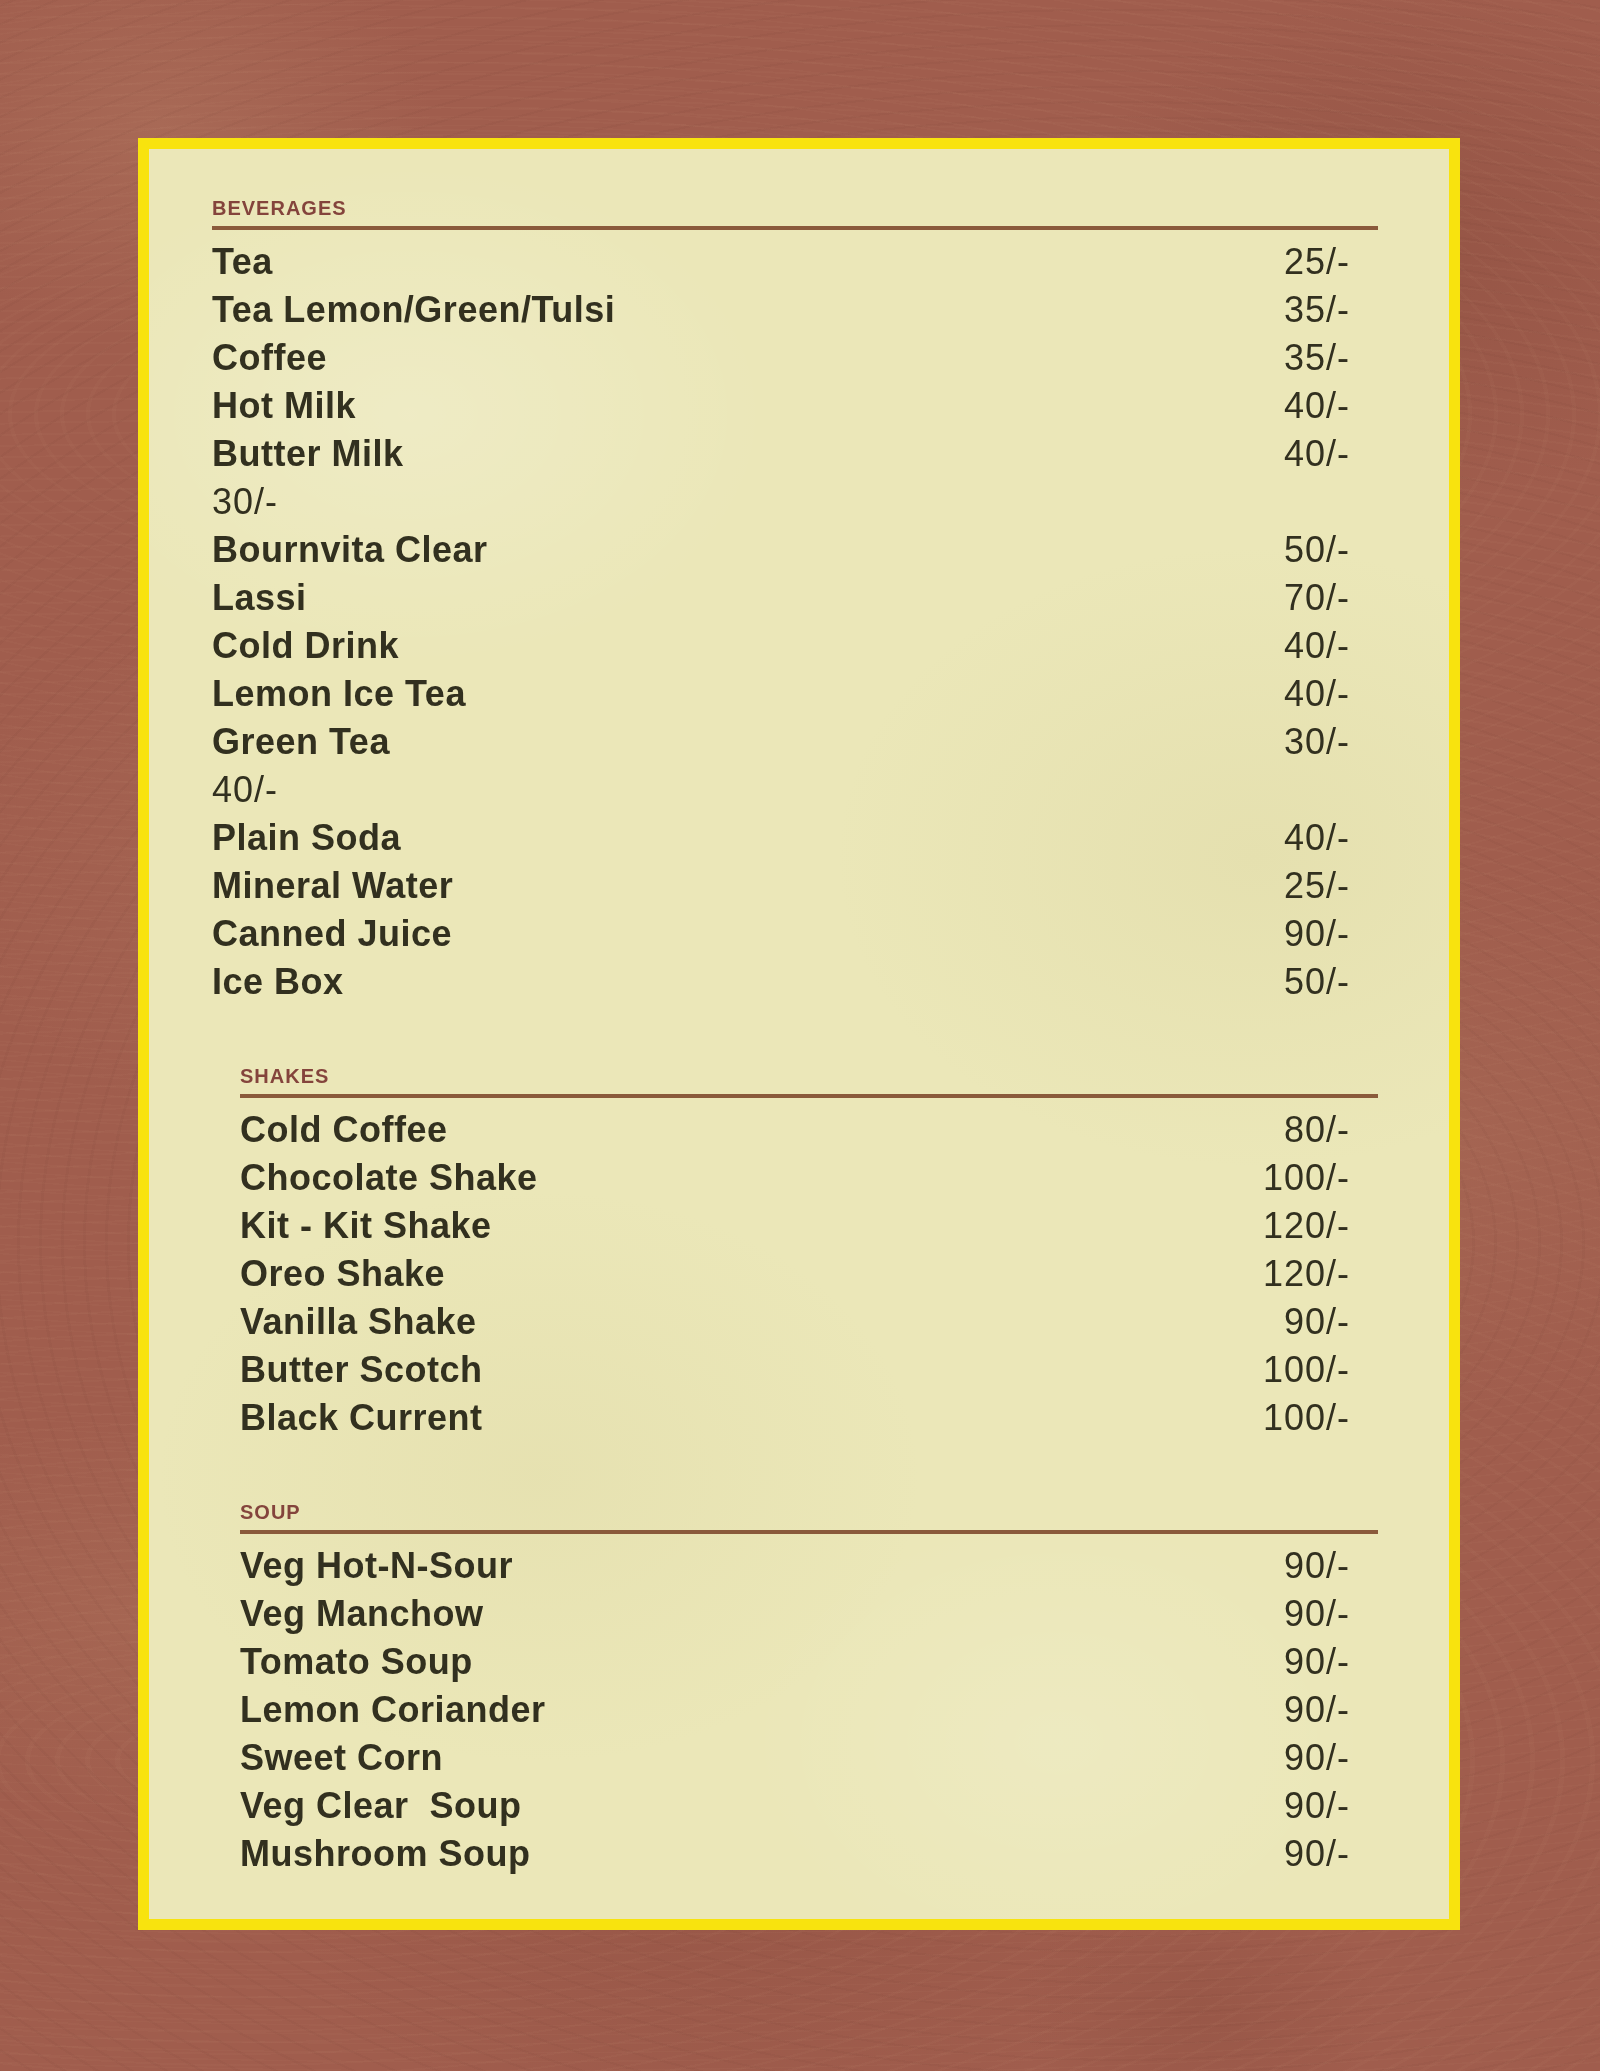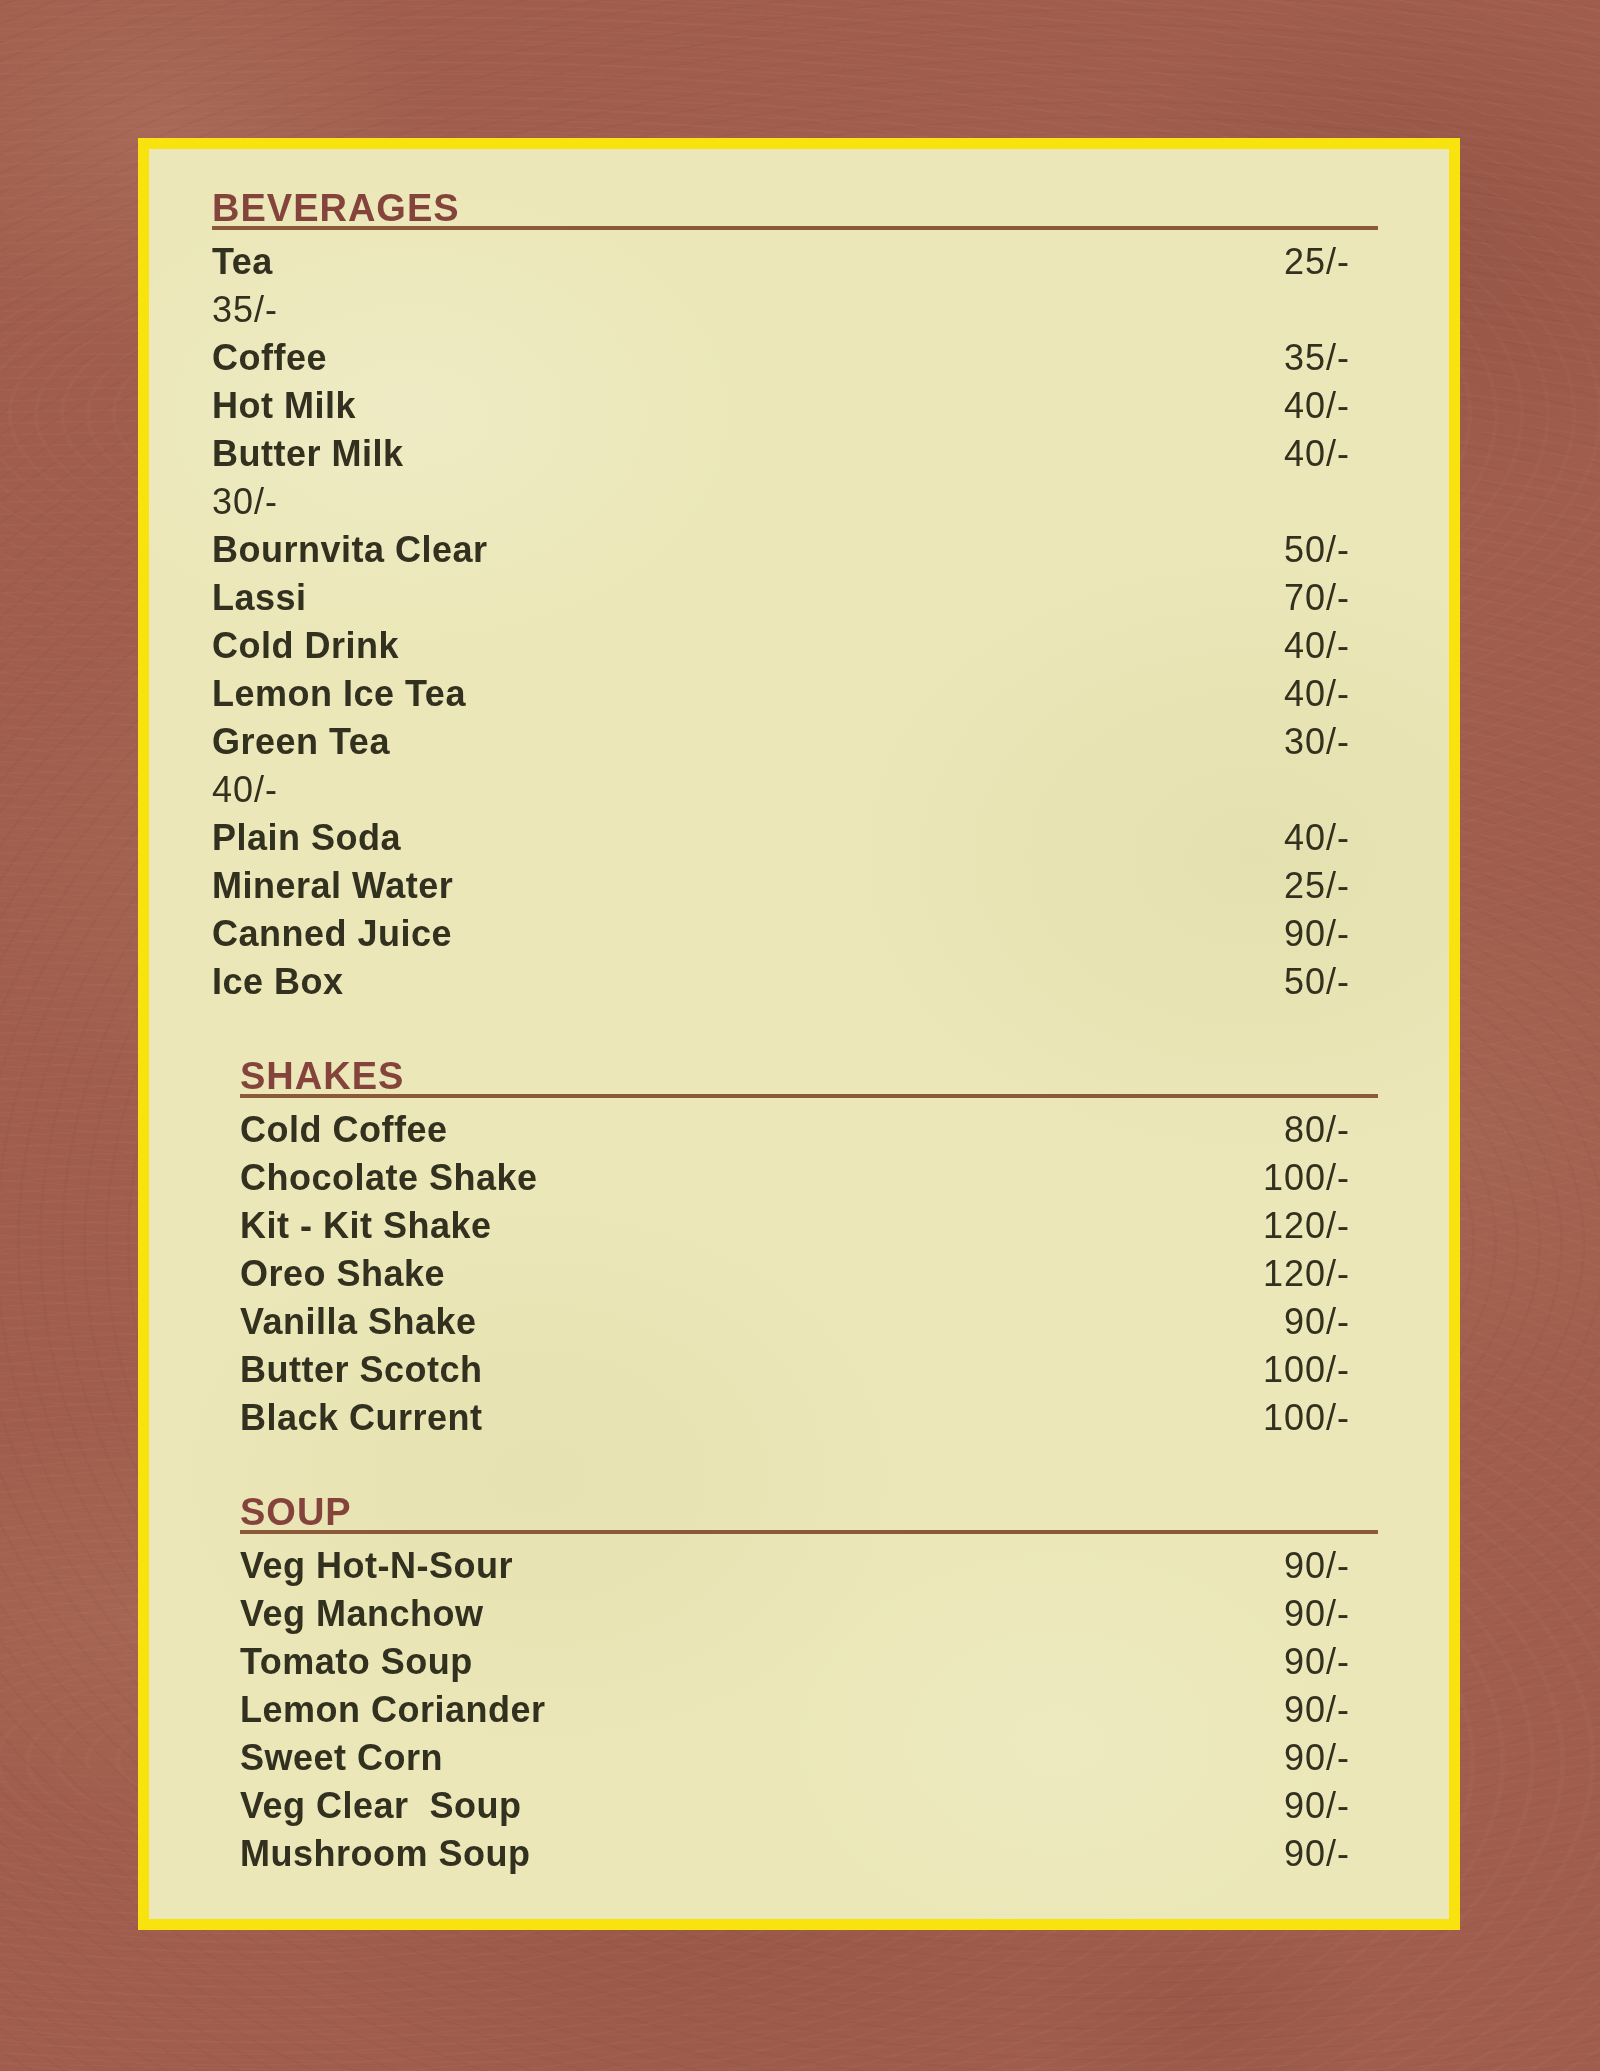--- a/index.html
+++ b/index.html
@@ -50,21 +50,21 @@
       radial-gradient(ellipse 640px 480px at 30% 75%, rgba(201,191,131,0.14), transparent 60%),
       radial-gradient(ellipse 520px 380px at 70% 90%, rgba(255,255,255,0.12), transparent 60%);
     padding: 43px 71px 0 63px;
   }
 
   .menu-section { margin: 0; }
   .menu-section + .menu-section { margin-top: 54px; margin-left: 28px; }
 
   .section-title {
     margin: 0;
-    font-size: 38px;
+    font-size: 20px;
     line-height: 32px;
     font-weight: bold;
     letter-spacing: 1px;
     color: #84443c;
   }
   .section-rule {
     height: 4px;
     background: #8a5a3b;
     margin: 2px 0 8px 0;
   }
@@ -97,20 +97,21 @@
   <div>
       <section class="menu-section">
         <h2 class="section-title">BEVERAGES</h2>
         <div class="section-rule"></div>
         <div class="section-rows">
           <div class="menu-row">
             <span class="item-name">Tea</span>
             <span class="item-price">25/-</span>
           </div>
           <div class="menu-row">
+            <span class="item-name">Tea Lemon/Green/Tulsi</span>
             <span class="item-price">35/-</span>
           </div>
           <div class="menu-row">
             <span class="item-name">Coffee</span>
             <span class="item-price">35/-</span>
           </div>
           <div class="menu-row">
             <span class="item-name">Hot Milk</span>
             <span class="item-price">40/-</span>
           </div>

